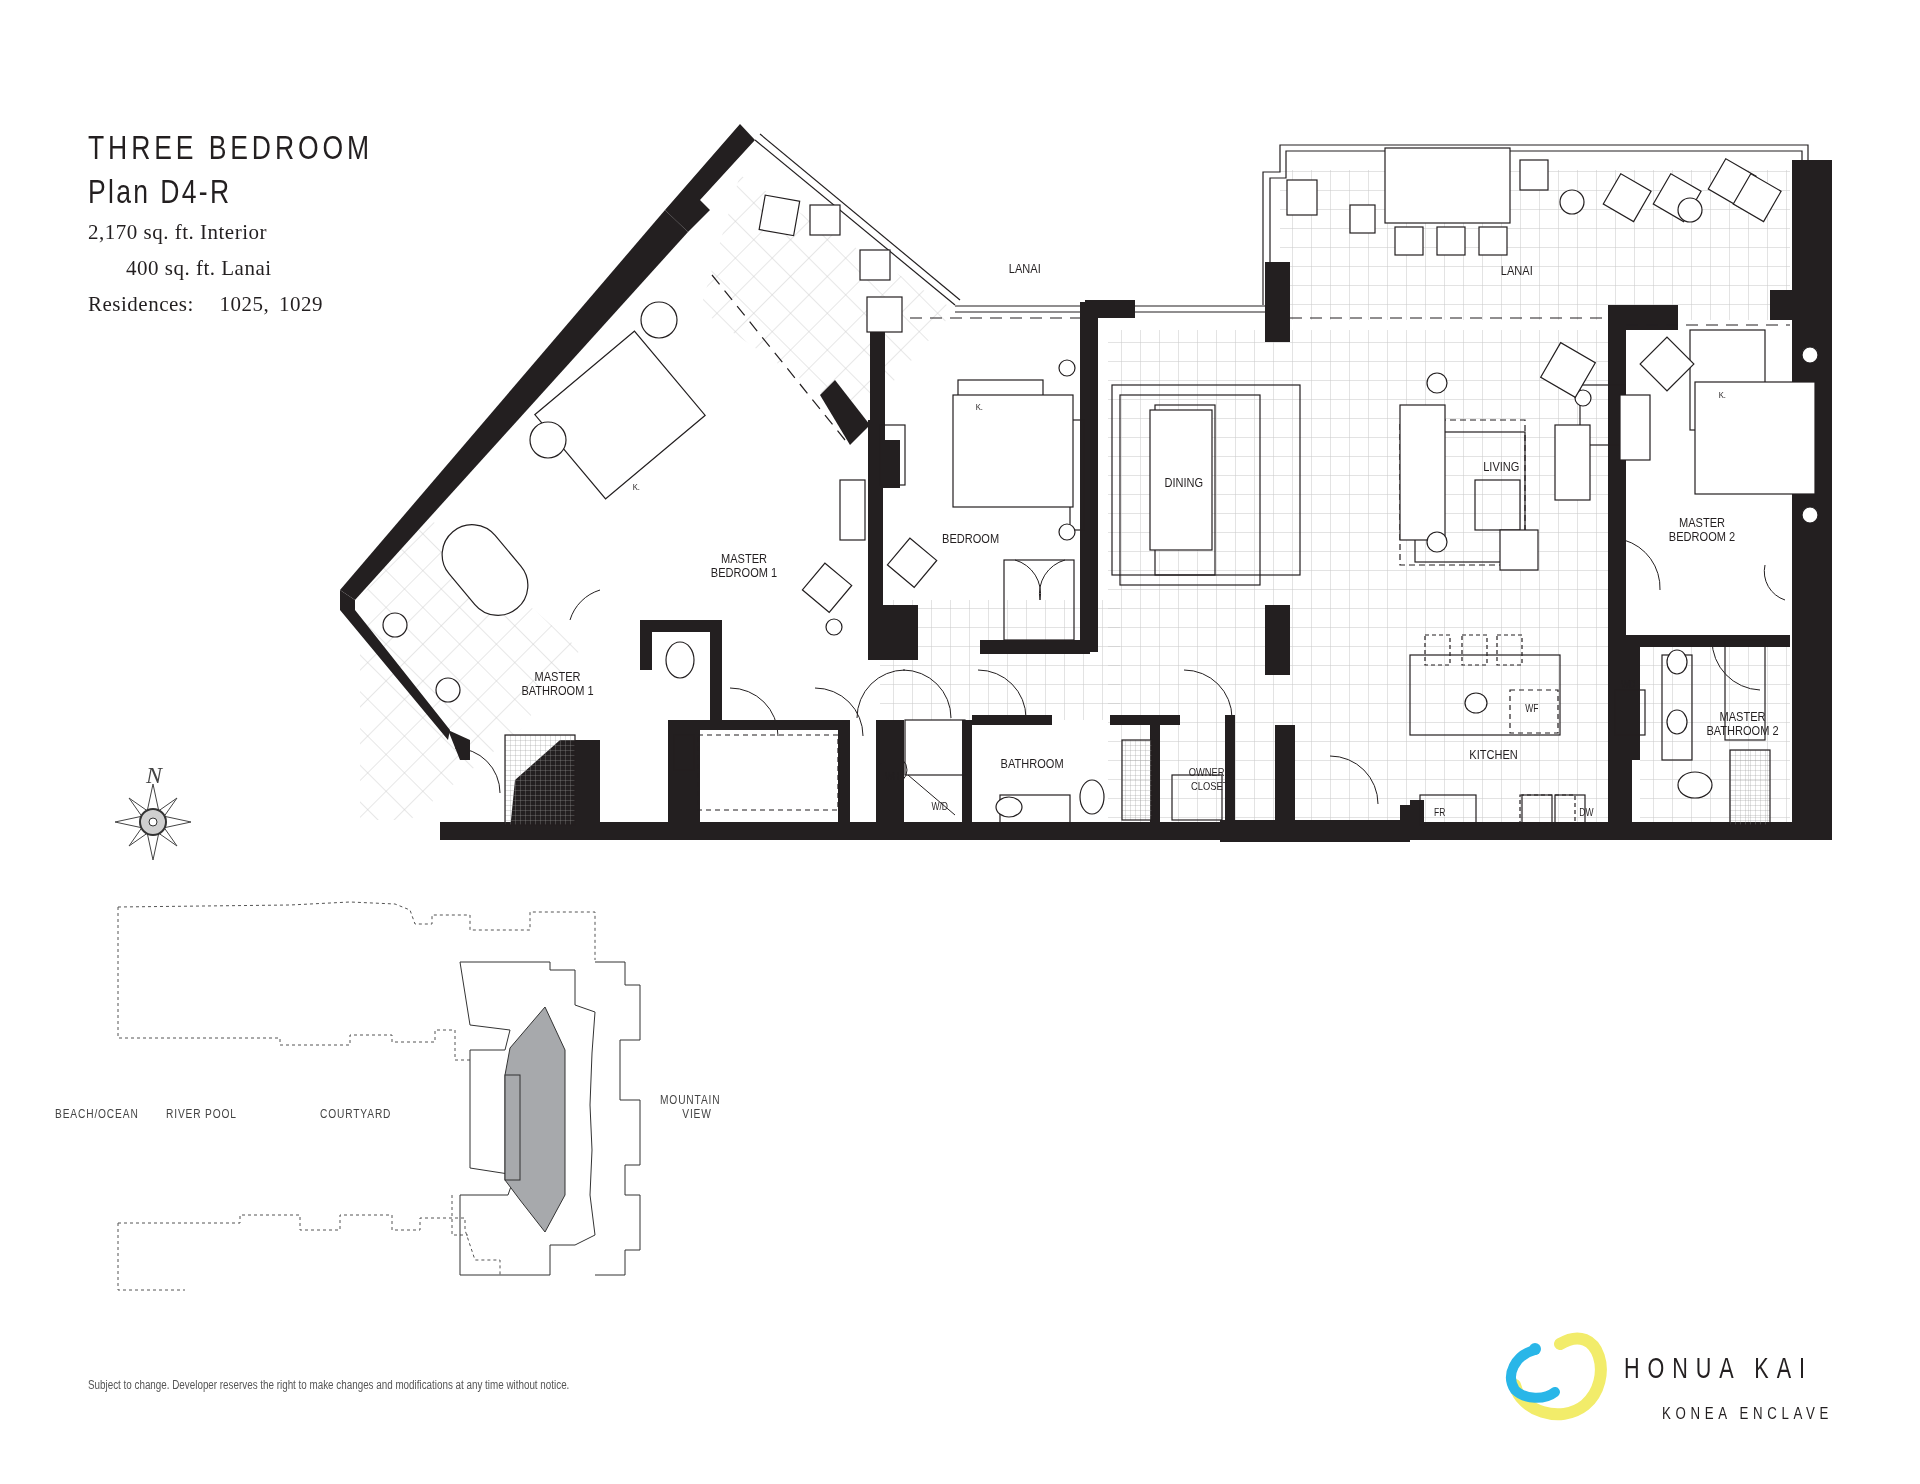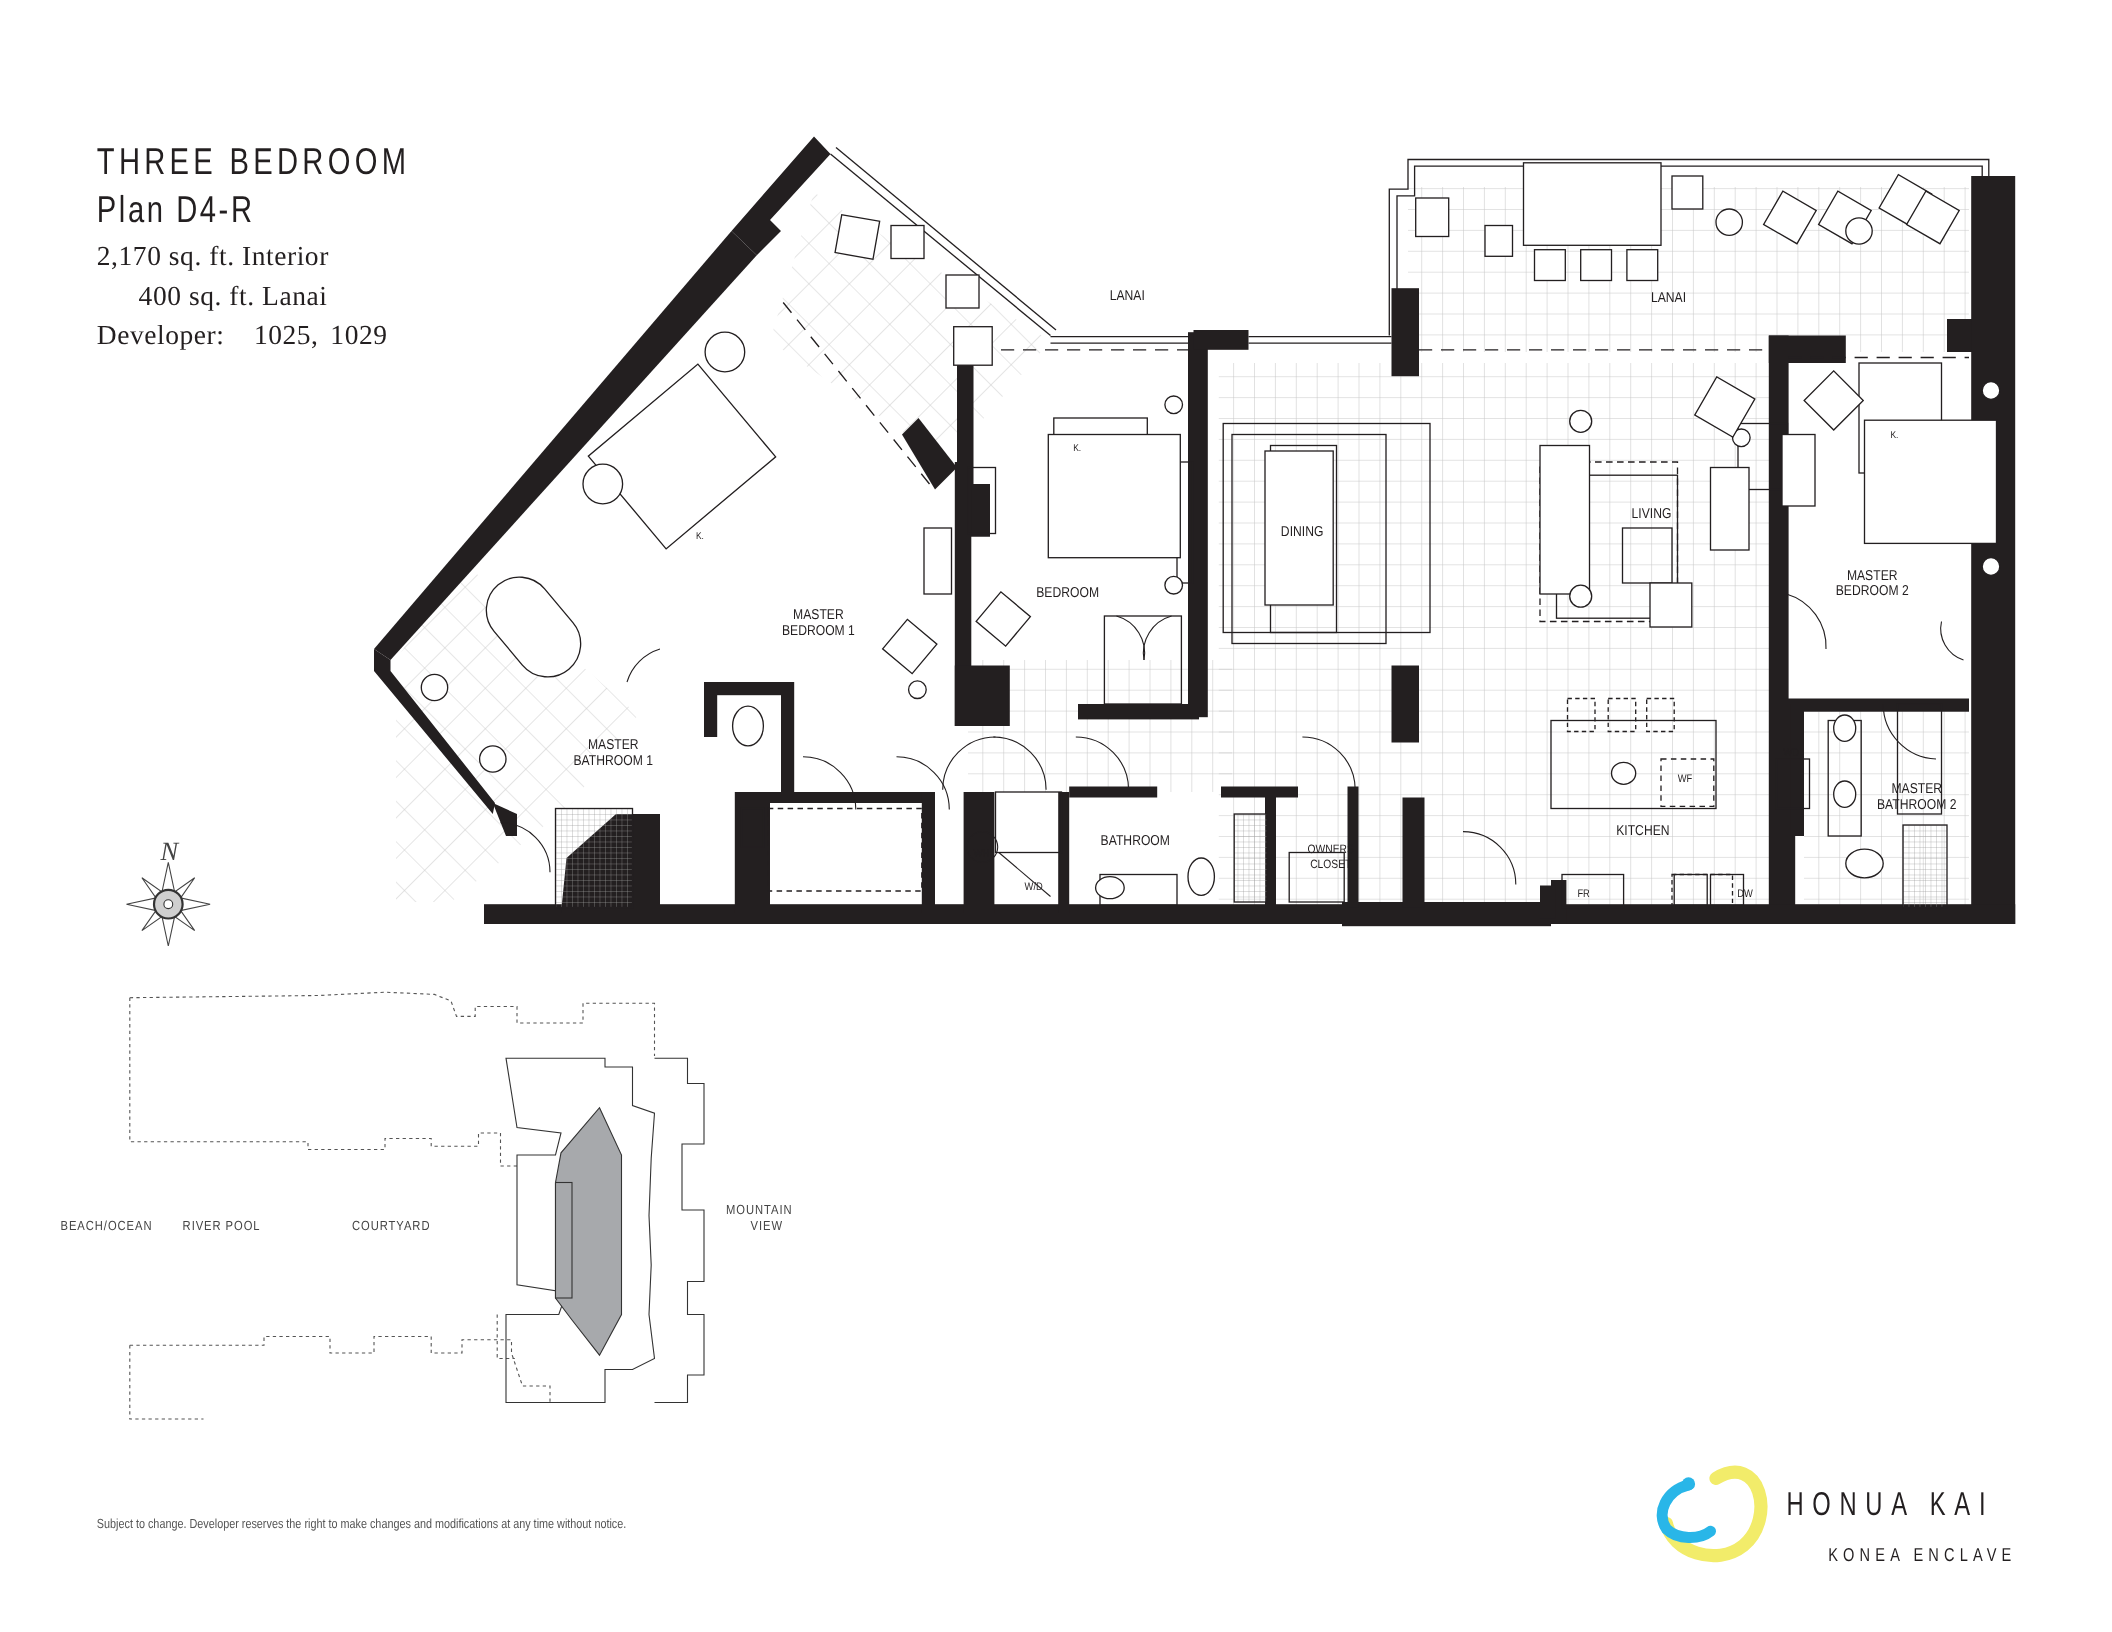--- a/index.html
+++ b/index.html
@@ -1,37 +1,37 @@
 <!DOCTYPE html>
 <html><head>
 <meta charset="utf-8">
 <style>
   html, body { margin:0; padding:0; background:#ffffff; }
   body { width:1920px; height:1484px; position:relative; overflow:hidden; font-family:"Liberation Sans", sans-serif; color:#231f20; }
   .abs { position:absolute; }
   .hdr-title { left:88px; top:128px; font-family:"Liberation Sans Narrow","Liberation Sans", sans-serif; font-size:34px; letter-spacing:5px; transform:scaleX(0.78); transform-origin:left top; font-weight:normal; color:#231f20; white-space:nowrap; }
   .hdr-plan { left:88px; top:172px; font-size:34px; letter-spacing:3px; transform:scaleX(0.78); transform-origin:left top; white-space:nowrap; }
-  .hdr-line { left:88px; font-family:"Liberation Serif", serif; font-size:25px; color:#231f20; white-space:nowrap; letter-spacing:0.5px; }
+  .hdr-line { left:88px; font-family:"Liberation Serif", serif; font-size:21px; color:#231f20; white-space:nowrap; letter-spacing:0.5px; }
   .res-num { display:inline-block; margin-left:28px; }
   .room-label { position:absolute; font-family:"Liberation Sans", sans-serif; font-size:13px; color:#231f20; text-align:center; line-height:14px; white-space:nowrap; transform:scaleX(0.85); }
   .site-label { position:absolute; font-size:12px; color:#444; letter-spacing:1px; transform:scaleX(0.85); transform-origin:left top; white-space:nowrap; text-align:center; }
   .disclaimer { left:88px; top:1378px; font-size:12px; color:#555; transform:scaleX(0.82); transform-origin:left top; white-space:nowrap; }
   .logo-name { left:1624px; top:1351px; font-size:30px; letter-spacing:11px; color:#231f20; transform:scaleX(0.72); transform-origin:left top; white-space:nowrap; }
   .logo-sub { left:1662px; top:1404px; font-size:17px; letter-spacing:6px; color:#231f20; transform:scaleX(0.78); transform-origin:left top; white-space:nowrap; }
   svg { position:absolute; left:0; top:0; }
 </style>
 </head>
 <body>
 
 <div class="abs hdr-title">THREE BEDROOM</div>
 <div class="abs hdr-plan">Plan D4-R</div>
 <div class="abs hdr-line" style="top:220px;">2,170 sq. ft. Interior</div>
 <div class="abs hdr-line" style="top:256px;margin-left:38px;">400 sq. ft. Lanai</div>
 <div class="abs hdr-line" style="top:292px;">
-  <span>Developer:</span>
+  <span>Residences:</span>
   <span class="res-num" style="margin-left:20px">1025,</span>
   <span class="res-num" style="margin-left:4px">1029</span>
 </div>
 
 <svg width="1920" height="1484">
   <defs>
     <pattern id="grid" width="19" height="19" patternUnits="userSpaceOnUse">
       <path d="M19 0 L0 0 0 19" fill="none" stroke="#c8c8c8" stroke-width="1"></path>
     </pattern>
     <pattern id="diag" width="26" height="26" patternUnits="userSpaceOnUse" patternTransform="rotate(45)">

